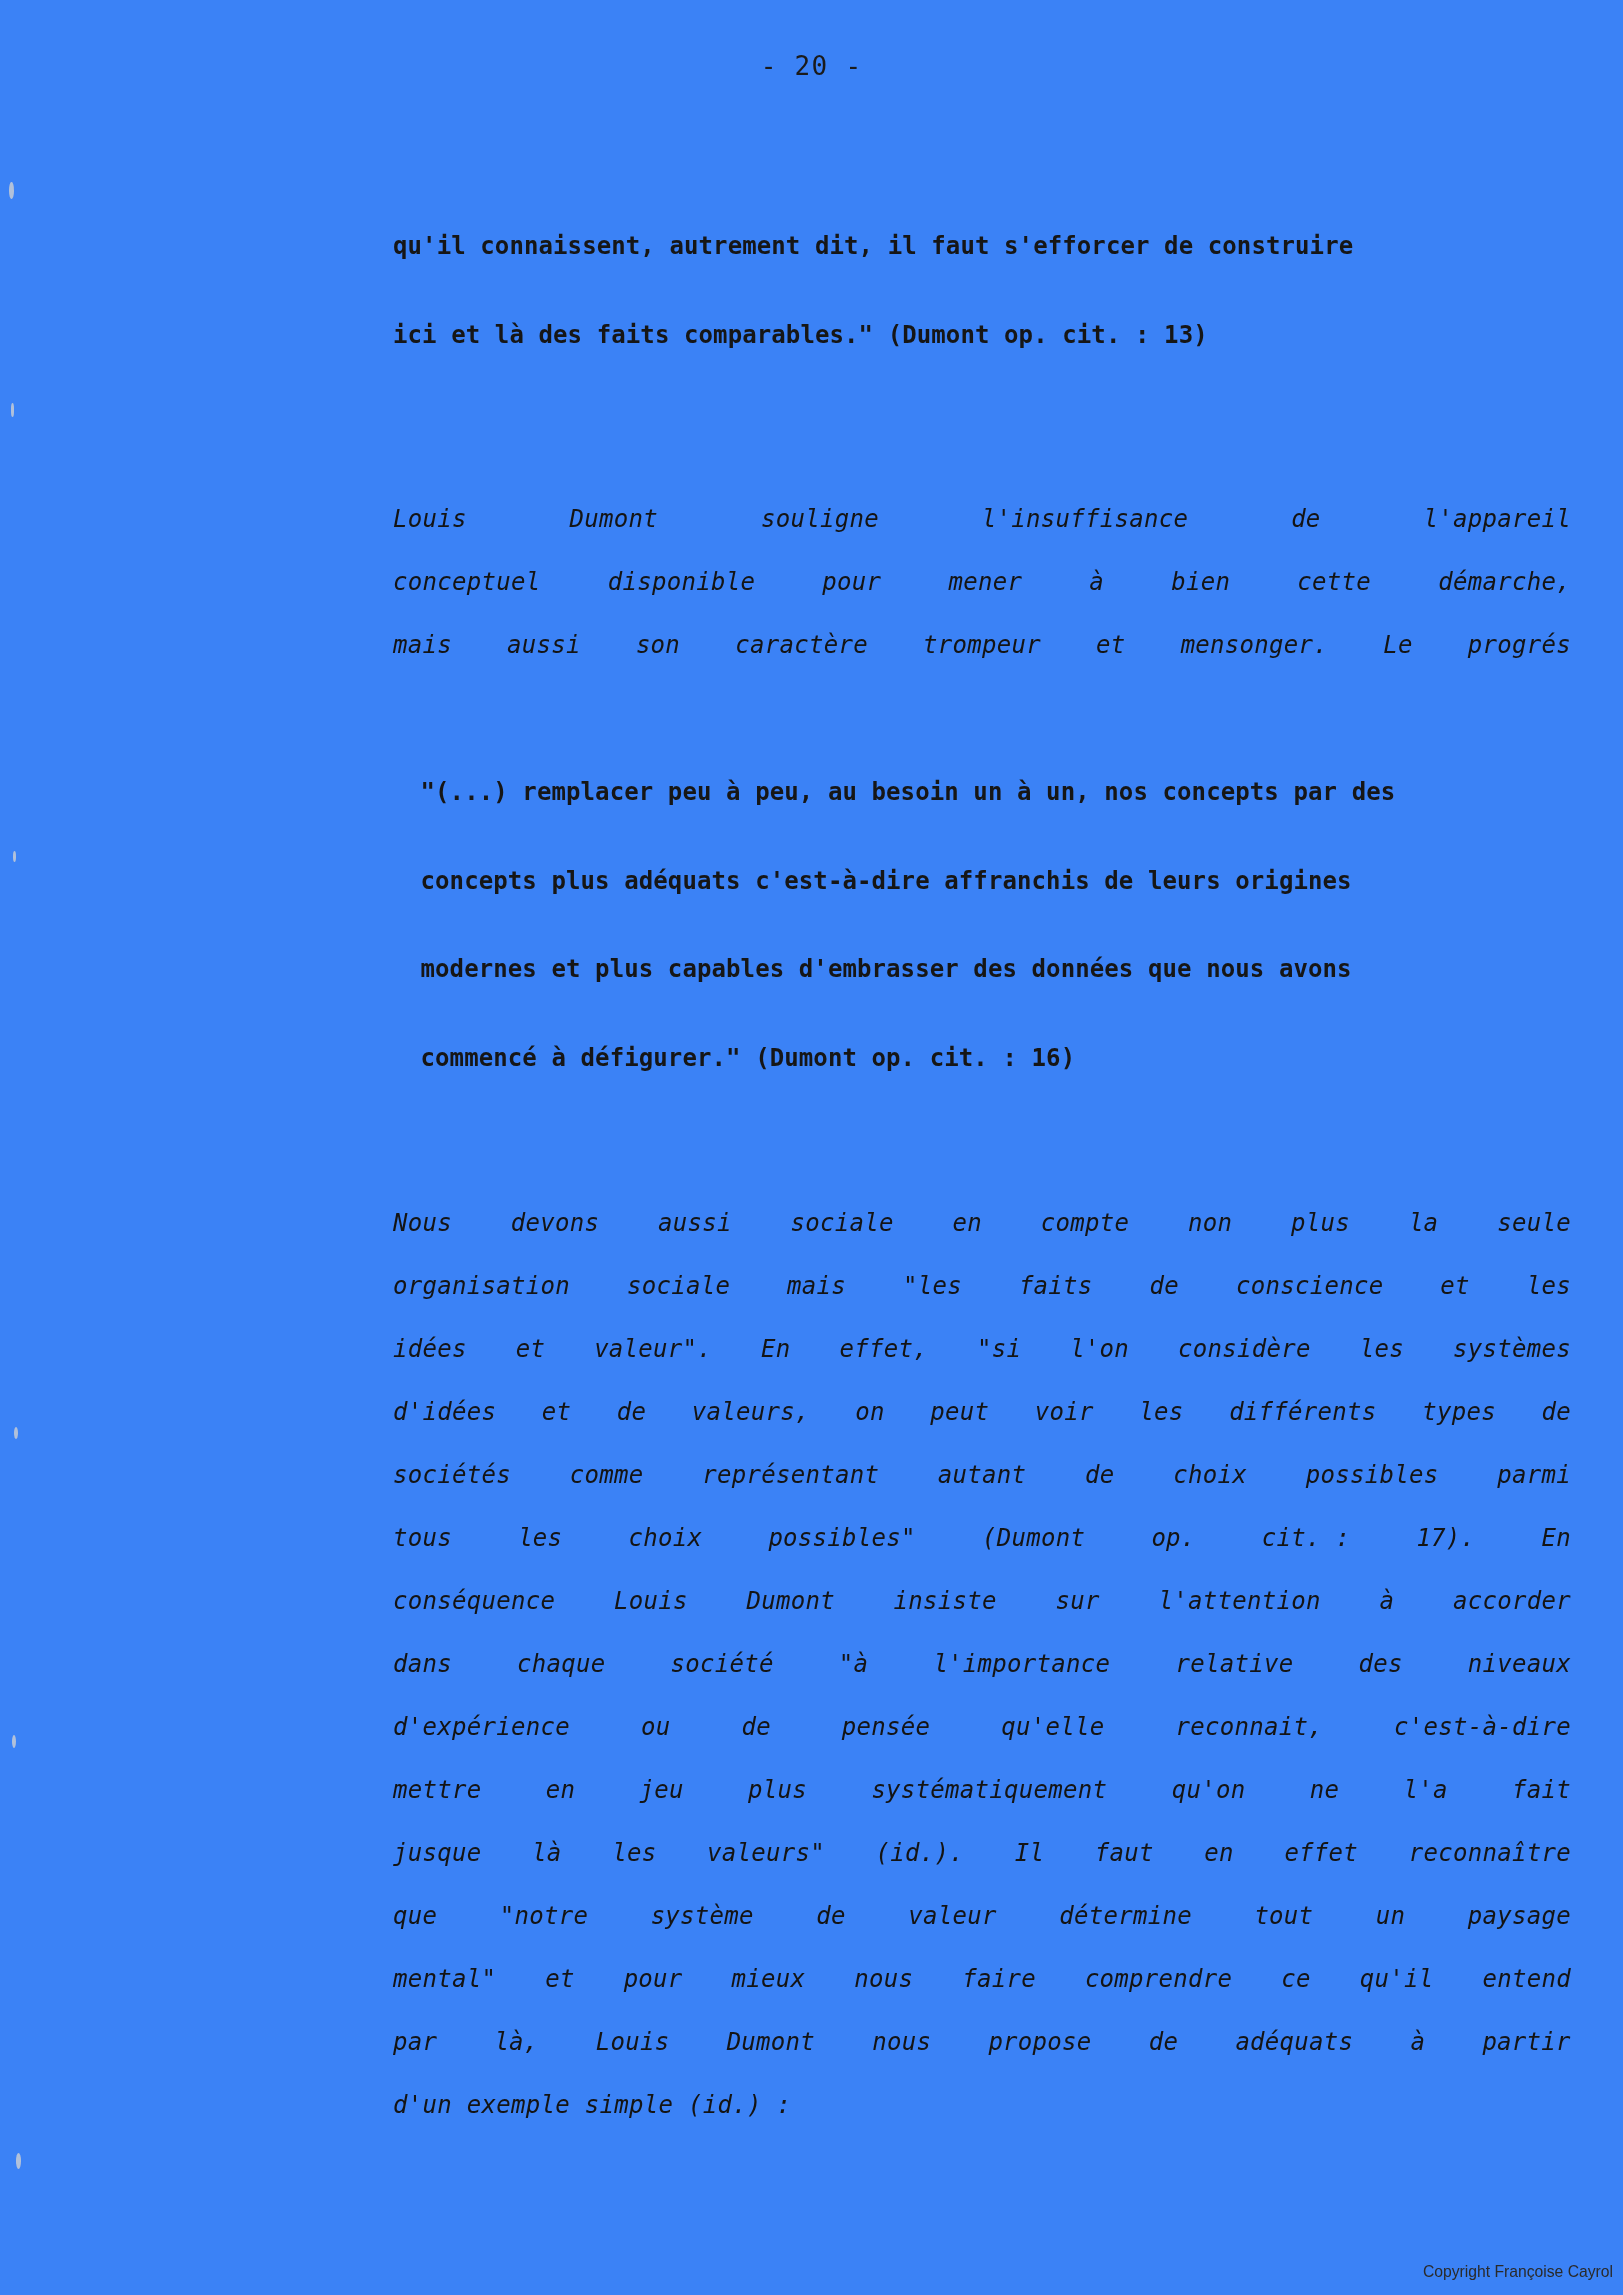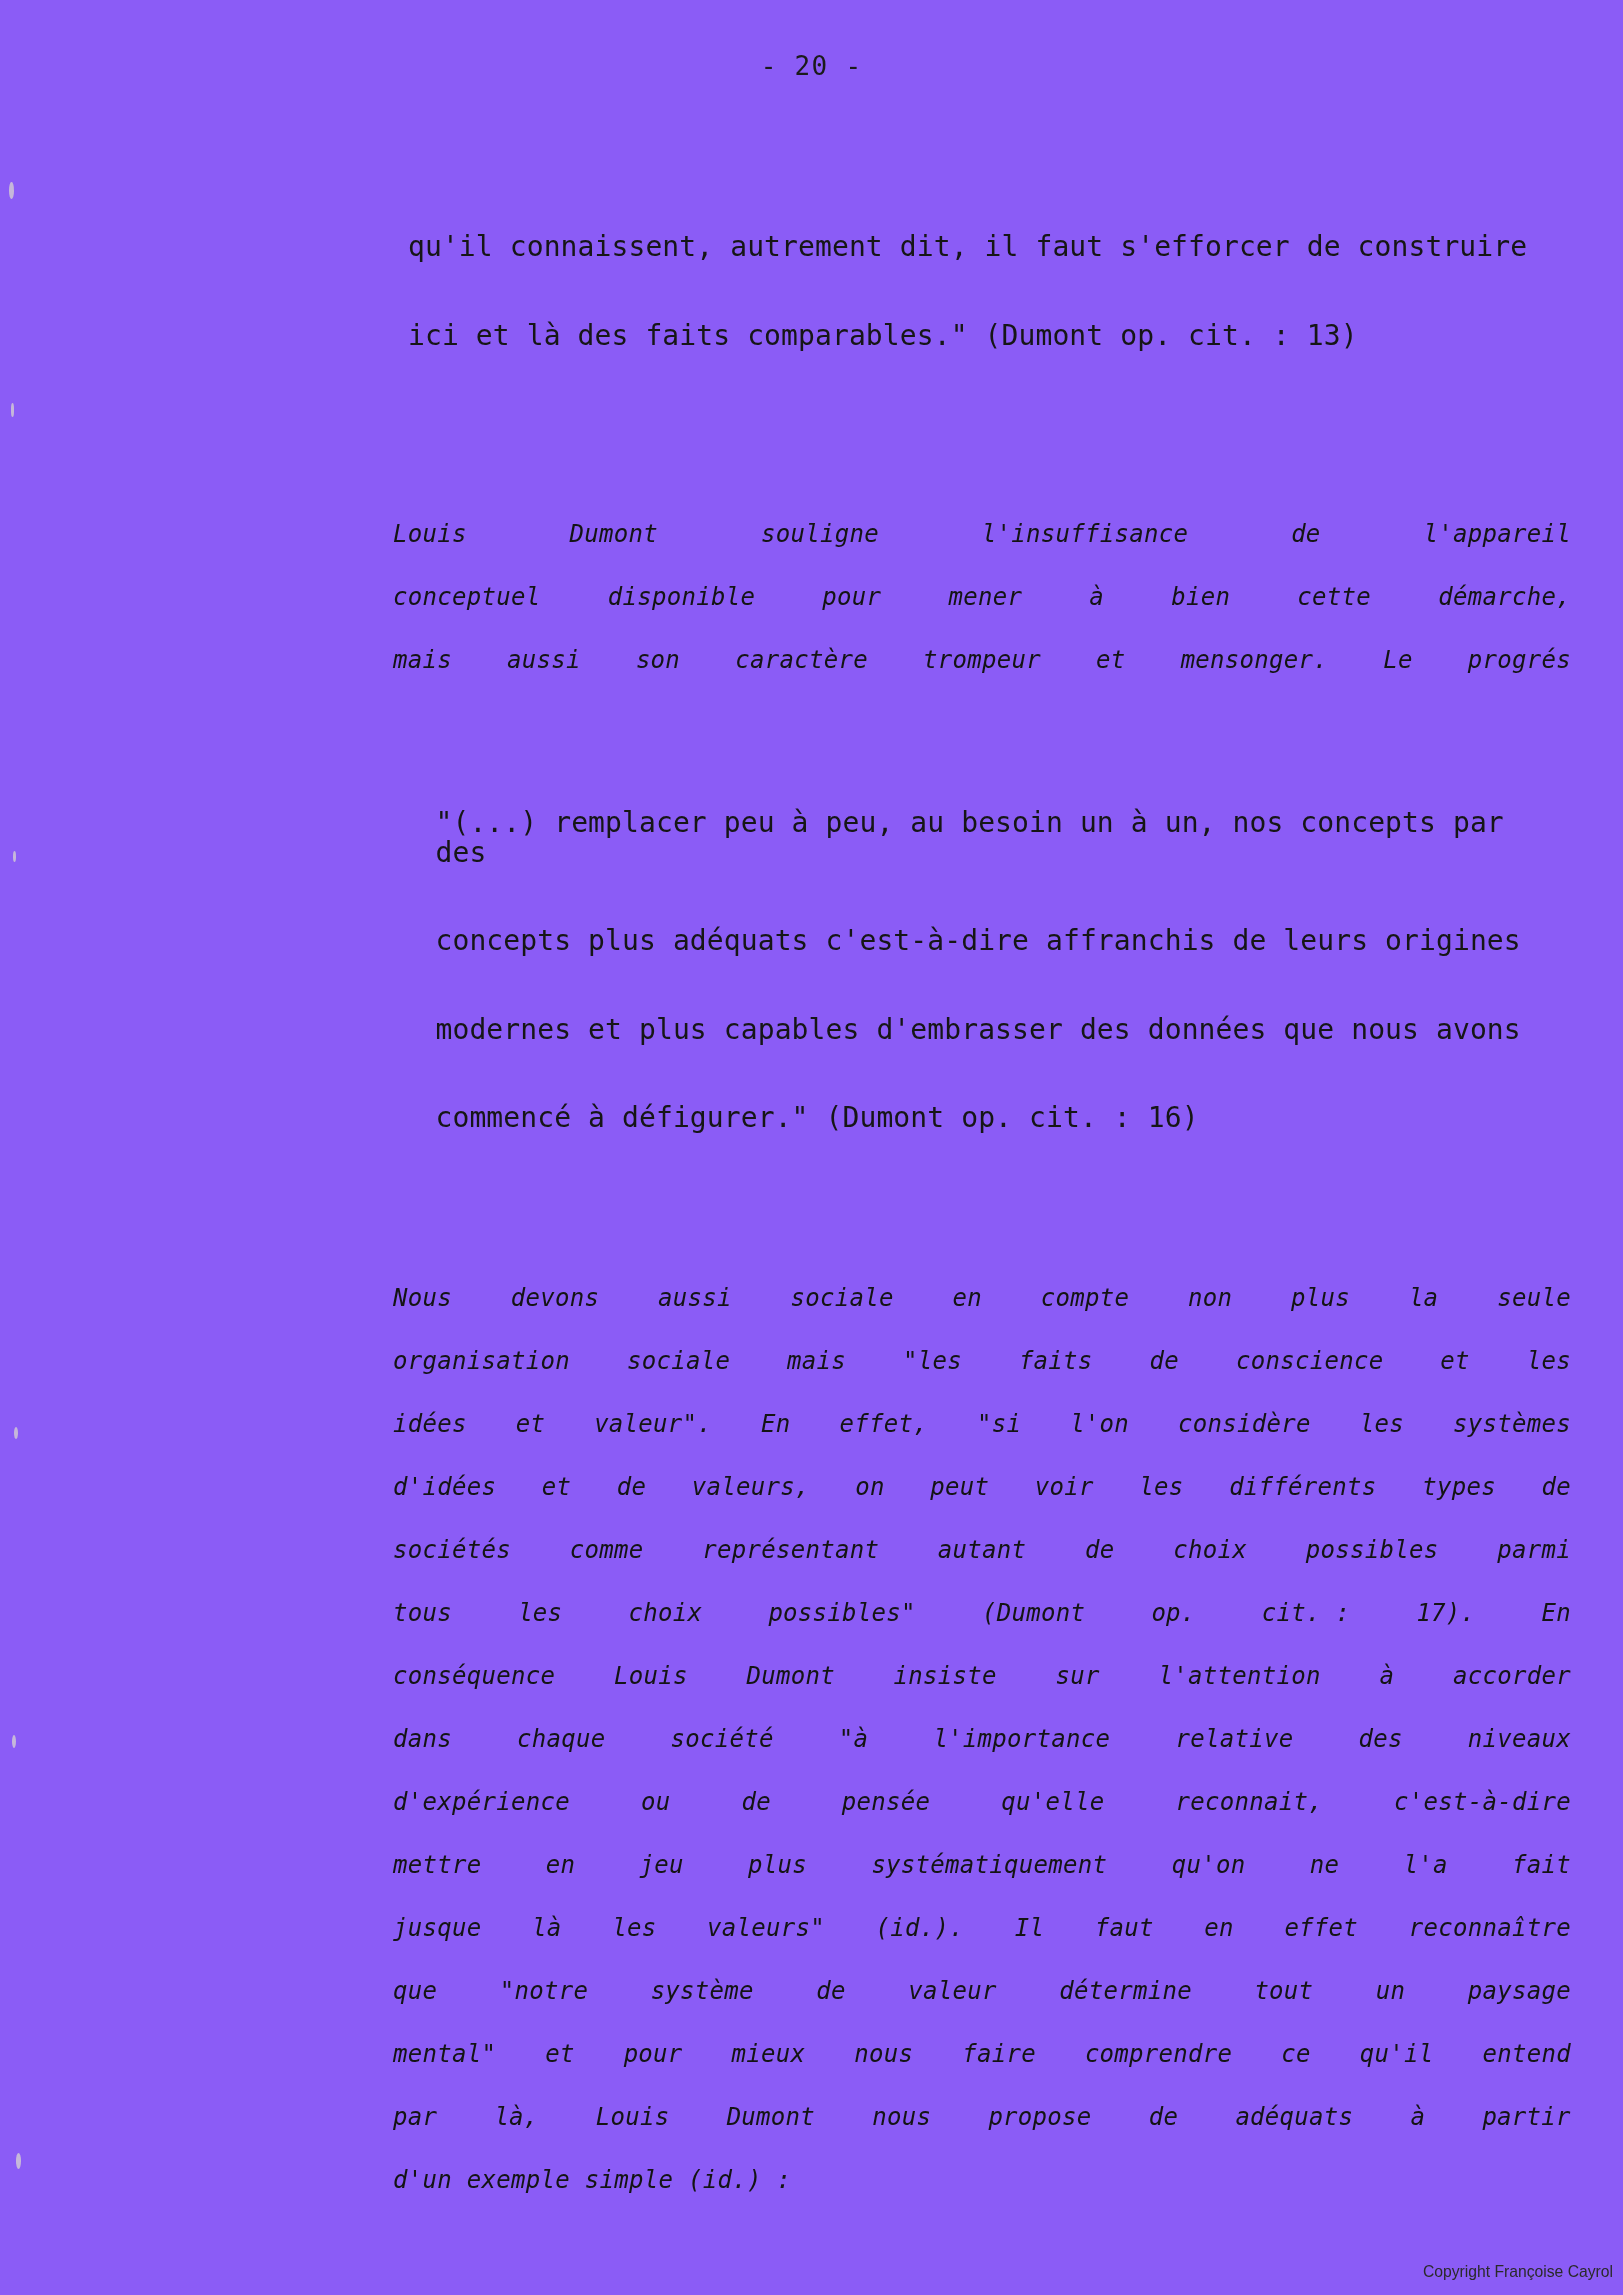--- a/index.html
+++ b/index.html
@@ -14,21 +14,21 @@
     font-family: "DejaVu Sans Mono", monospace;
     color: #141414;
     overflow: hidden;
   }
 
   .page {
     position: absolute;
     top: 0; left: 0;
     width: 1623px;
     height: 2295px;
-    background: #8b5cf6;
+    background: #3b82f6;
   }
 
   
   .speck {
     position: absolute;
     background: #d9d6d0;
     border-radius: 50%;
     opacity: .75;
   }
 
@@ -45,26 +45,27 @@
 
   .content {
     position: absolute;
     left: 393px;
     top: 173px;
     width: 1178px;
   }
 
   
   .quote {
-    font-size: 28px;
+    font-size: 24px;
     line-height: 29.5px;
     letter-spacing: 0.1px;
     color: #161616;
-    margin: 15px;
+    margin: 0;
     white-space: pre-wrap;
+    font-weight: bold;
   }
   .quote .ln { display: block; }
 
   
   .body-par {
     font-size: 24px;
     line-height: 63px;
     letter-spacing: 0.3px;
     color: #141414;
     margin: 0;

